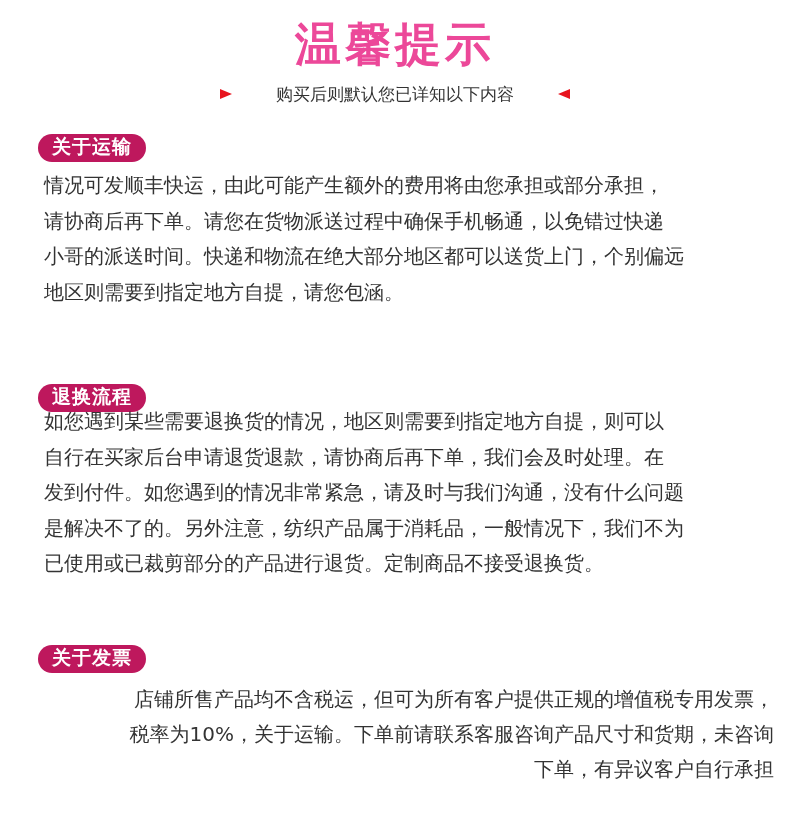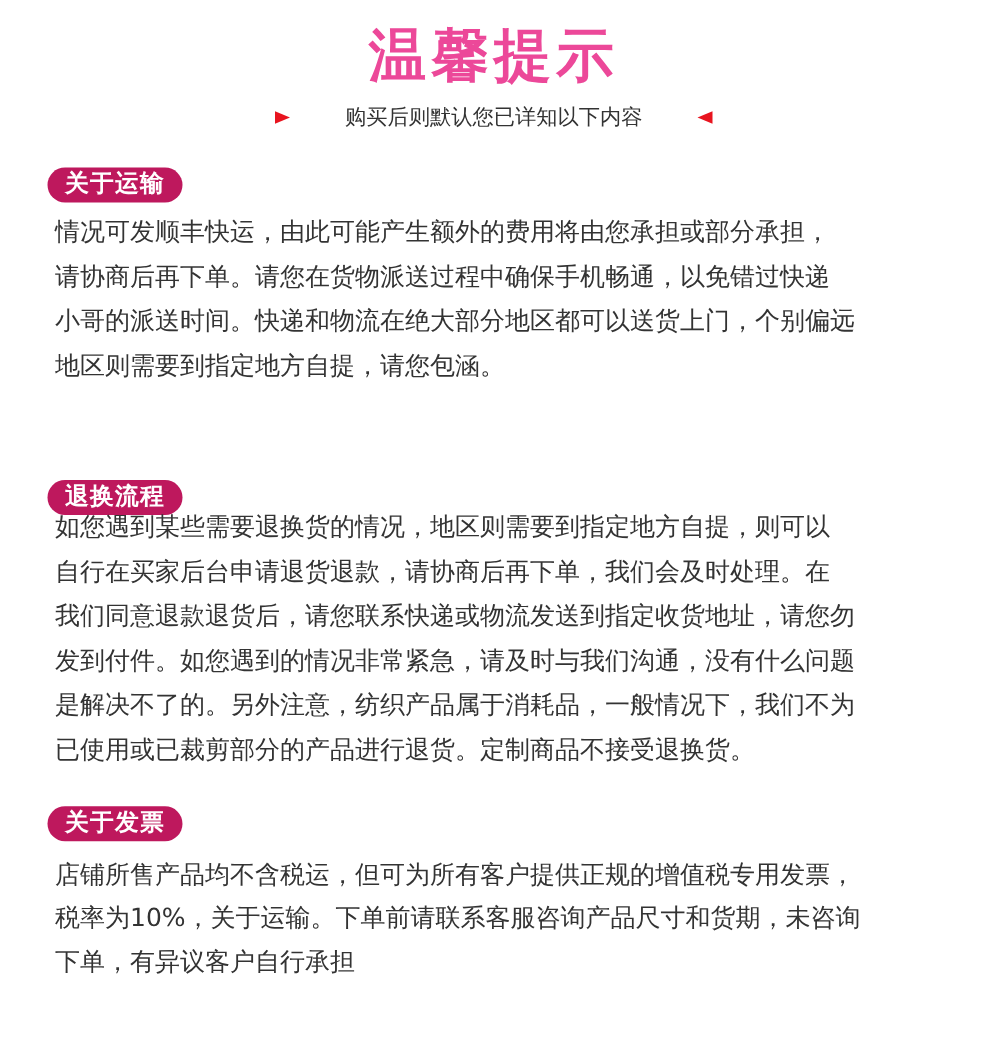--- a/index.html
+++ b/index.html
@@ -11,21 +11,21 @@
            justify-content:center; align-items:center; gap:44px; }
   .subtitle { font-size:17px; color:#333; line-height:24px; }
   .arrow { width:0; height:0; border-top:5px solid transparent; border-bottom:5px solid transparent; }
   .arrow.right { border-left:12px solid #e8141f; }
   .arrow.left { border-right:12px solid #e8141f; }
   .badge { position:absolute; left:38px; height:28px; padding:0 14px; border-radius:14px;
            background:#be185d; color:#fff; font-weight:bold; font-size:19px; line-height:28px;
            letter-spacing:1px;font-family:Liberation Mono, monospace; }
   .para { position:absolute; left:44px; width:730px; font-size:20px; color:#333; }
   .para .line { height:35.5px; line-height:35.5px; white-space:nowrap; }
-  .para3 .line { height:35px; line-height:35px; }
+  .para3 .line { height:35px; line-height:35px;text-align:right; }
 </style>
 </head>
 <body>
 
 <div class="title">温馨提示</div>
 
 <div class="subtitle-row">
   <span class="arrow right"></span>
   <span class="subtitle">购买后则默认您已详知以下内容</span>
   <span class="arrow left"></span>
@@ -36,21 +36,20 @@
   <div class="line">情况可发顺丰快运，由此可能产生额外的费用将由您承担或部分承担，</div>
   <div class="line">请协商后再下单。请您在货物派送过程中确保手机畅通，以免错过快递</div>
   <div class="line">小哥的派送时间。快递和物流在绝大部分地区都可以送货上门，个别偏远</div>
   <div class="line">地区则需要到指定地方自提，请您包涵。</div>
 </div>
 
 <div class="badge" style="top:344px;margin-top:40px;">退换流程</div>
 <div class="para" style="top:404px;">
   <div class="line">如您遇到某些需要退换货的情况，地区则需要到指定地方自提，则可以</div>
   <div class="line">自行在买家后台申请退货退款，请协商后再下单，我们会及时处理。在</div>
-  <div class="line">我们同意退款退货后，请您联系快递或物流发送到指定收货地址，请您勿</div>
   <div class="line">发到付件。如您遇到的情况非常紧急，请及时与我们沟通，没有什么问题</div>
   <div class="line">是解决不了的。另外注意，纺织产品属于消耗品，一般情况下，我们不为</div>
   <div class="line">已使用或已裁剪部分的产品进行退货。定制商品不接受退换货。</div>
 </div>
 
 <div class="badge" style="top:645px;">关于发票</div>
 <div class="para para3" style="top:682px;">
   <div class="line">店铺所售产品均不含税运，但可为所有客户提供正规的增值税专用发票，</div>
   <div class="line">税率为10%，关于运输。下单前请联系客服咨询产品尺寸和货期，未咨询</div>
   <div class="line">下单，有异议客户自行承担</div>

